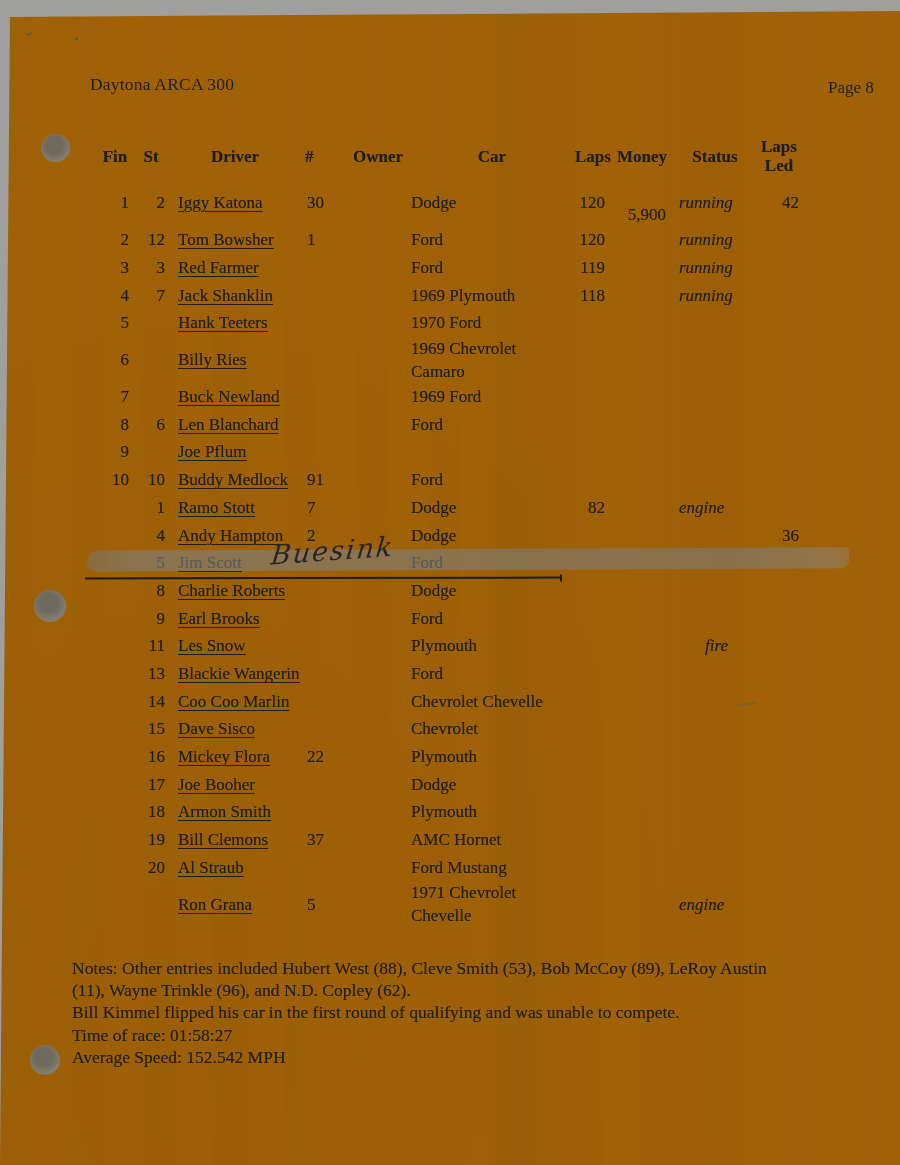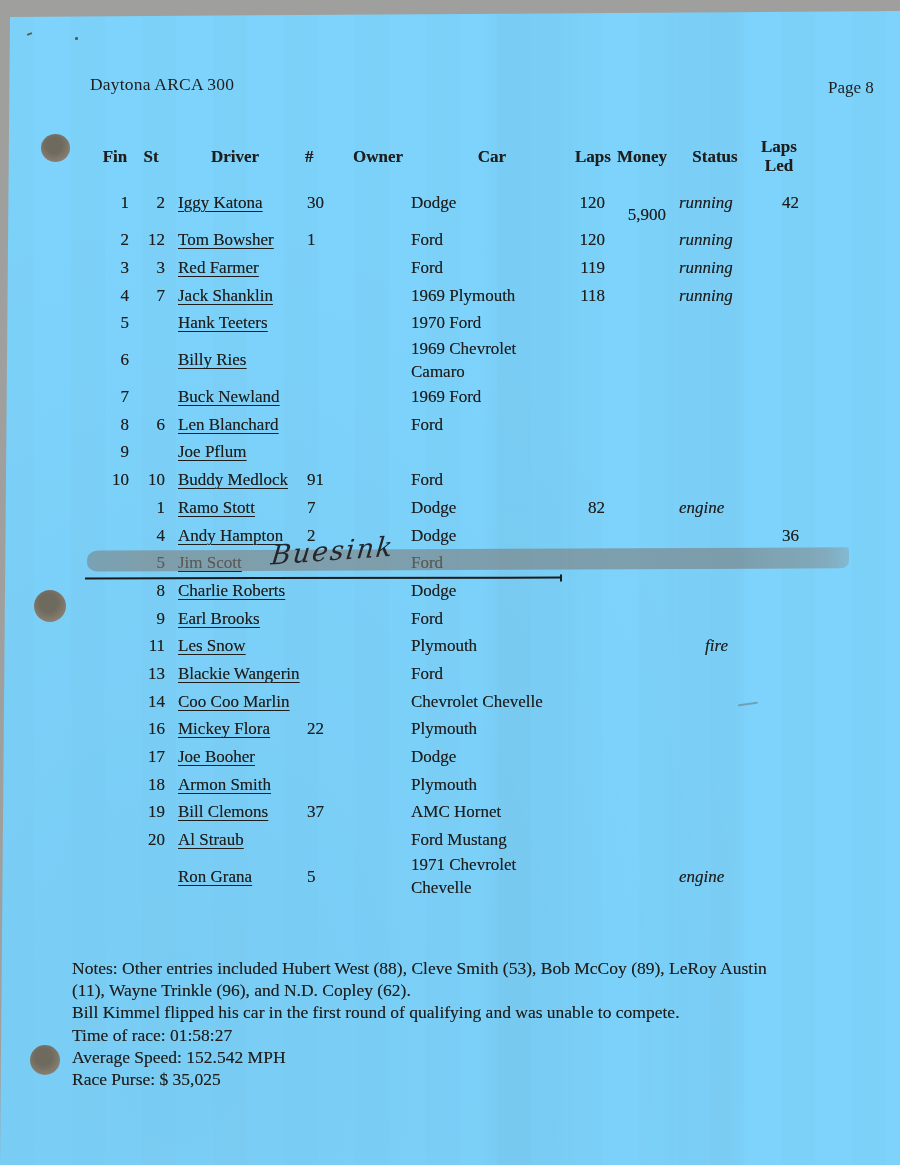--- a/index.html
+++ b/index.html
@@ -6,21 +6,21 @@
   body {
     width: 900px; height: 1165px;
     background: #9f9f9d;
     overflow: hidden;
     font-family: "Liberation Serif", "DejaVu Serif", serif;
     color: #1f1e1c;
     position: relative;
   }
   .paper {
     position: absolute; inset: 0;
-    background: #7dd3fc;
+    background: #a16207;
     clip-path: polygon(10px 17px, 100% 11px, 100% 100%, 0 100%);
   }
   .texture {
     position: absolute; inset: 0;
     background:
       linear-gradient(90deg, rgba(0,0,0,0.00) 0 480px, rgba(0,0,0,0.025) 500px 560px, rgba(0,0,0,0.0) 580px 660px, rgba(0,0,0,0.02) 680px 730px, rgba(0,0,0,0) 750px),
       repeating-linear-gradient(90deg, rgba(0,0,0,0.012) 0 34px, rgba(0,0,0,0) 34px 71px),
       radial-gradient(ellipse at 20% 90%, rgba(0,0,0,0.03), rgba(0,0,0,0) 60%);
     pointer-events: none;
   }
@@ -347,20 +347,32 @@
           <div class="cell num"></div>
           <div class="cell owner"></div>
           <div class="cell car">Chevrolet Chevelle</div>
           <div class="cell laps"></div>
           <div class="cell money"></div>
           <div class="cell status"></div>
           <div class="cell led"></div>
         </div>
         <div class="row">
           <div class="cell fin"></div>
+          <div class="cell st">15</div>
+          <div class="cell driver"><span class="driver-name">Dave Sisco</span></div>
+          <div class="cell num"></div>
+          <div class="cell owner"></div>
+          <div class="cell car">Chevrolet</div>
+          <div class="cell laps"></div>
+          <div class="cell money"></div>
+          <div class="cell status"></div>
+          <div class="cell led"></div>
+        </div>
+        <div class="row">
+          <div class="cell fin"></div>
           <div class="cell st">16</div>
           <div class="cell driver"><span class="driver-name">Mickey Flora</span></div>
           <div class="cell num">22</div>
           <div class="cell owner"></div>
           <div class="cell car">Plymouth</div>
           <div class="cell laps"></div>
           <div class="cell money"></div>
           <div class="cell status"></div>
           <div class="cell led"></div>
         </div>
@@ -427,21 +439,20 @@
         </div>
       </div>
   </div>
 
   <div class="notes">
     <div class="note-line">Notes: Other entries included Hubert West (88), Cleve Smith (53), Bob McCoy (89), LeRoy Austin</div>
     <div class="note-line">(11), Wayne Trinkle (96), and N.D. Copley (62).</div>
     <div class="note-line">Bill Kimmel flipped his car in the first round of qualifying and was unable to compete.</div>
     <div class="note-line">Time of race: 01:58:27</div>
     <div class="note-line">Average Speed: 152.542 MPH</div>
-    <div class="note-line">Race Purse: $ 35,025</div>
   </div>
 
   <div class="hole hole1"></div>
   <div class="hole hole2"></div>
   <div class="hole hole3"></div>
   <div class="speck speck1"></div>
   <div class="speck speck2"></div>
   <div class="pencil-dash"></div>
 </div>
 

